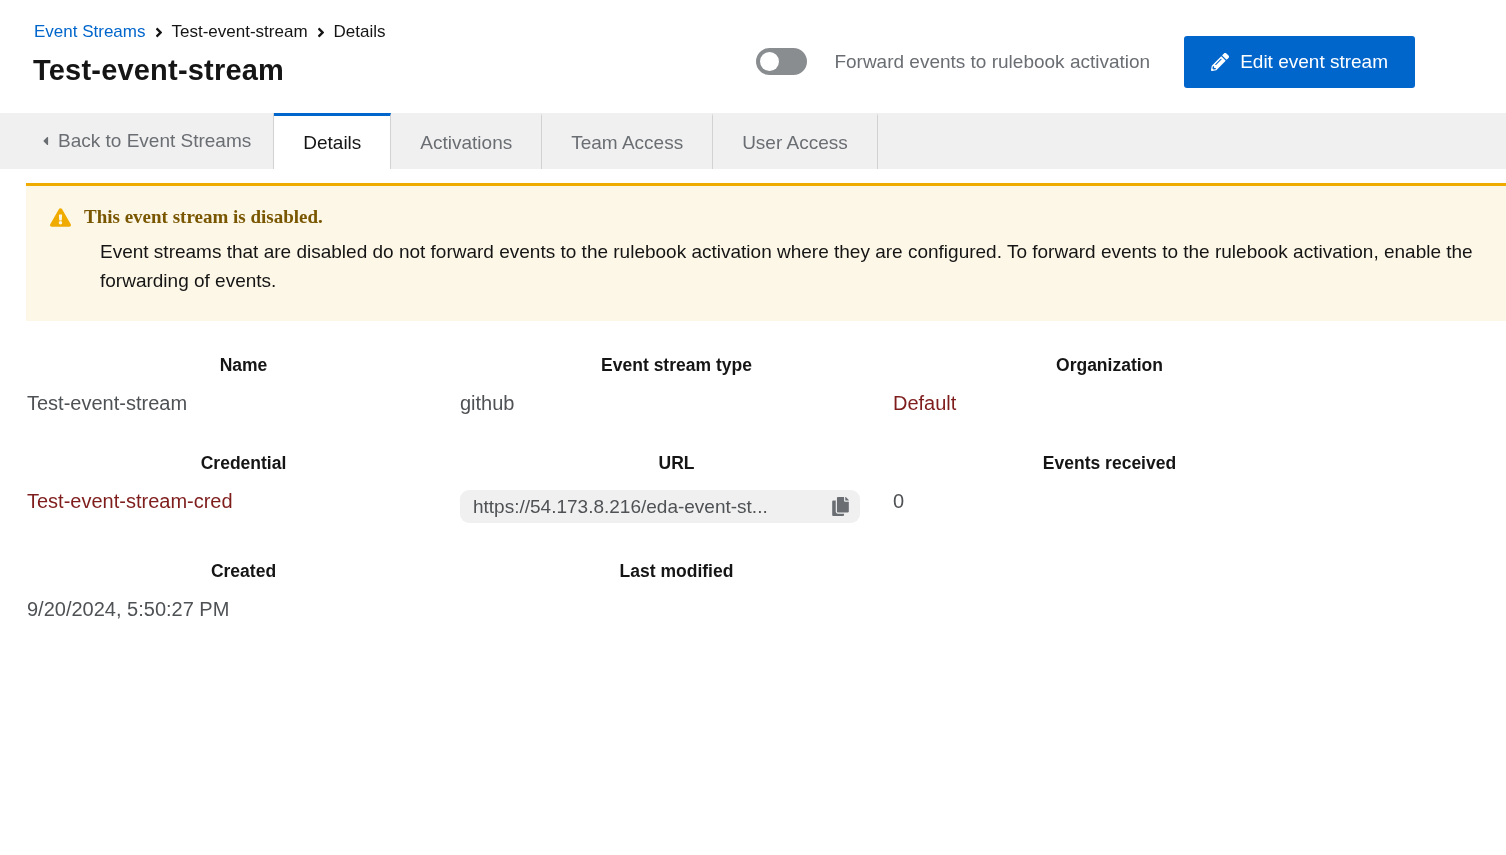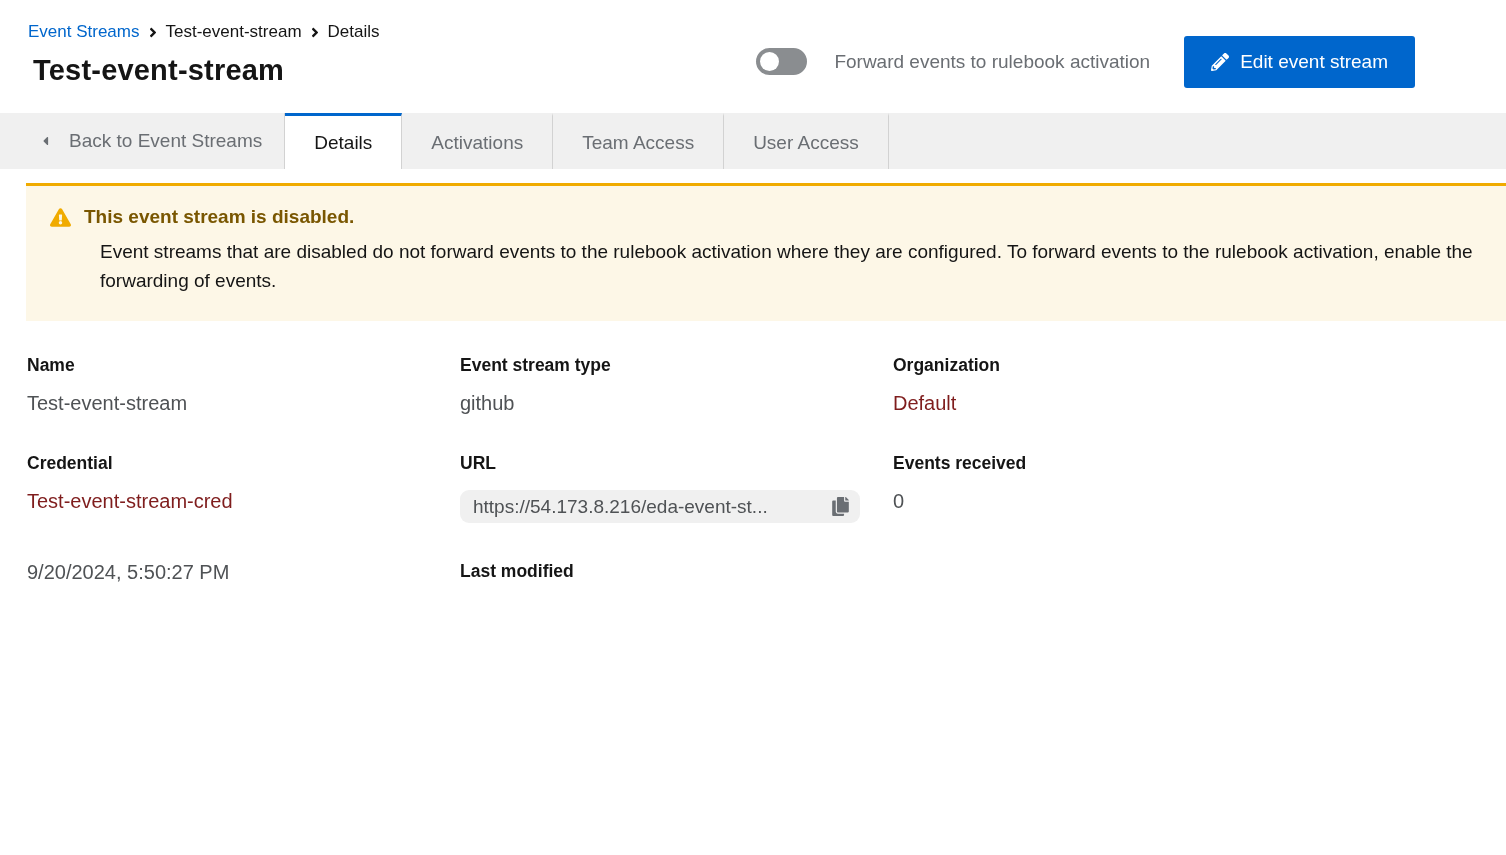--- a/index.html
+++ b/index.html
@@ -1,58 +1,58 @@
 <!DOCTYPE html>
 <html><head>
 <meta charset="utf-8">
 <style>
   * { margin:0; padding:0; box-sizing:border-box; }
   html,body { width:1506px; height:855px; background:#fff; overflow:hidden;
               font-family:"Liberation Sans","DejaVu Sans",sans-serif; color:#151515; }
 
   
   .header { position:relative; height:113px; background:#fff; }
-  .breadcrumb { position:absolute; left:28px; top:22px; display:flex; align-items:center; gap:8px; font-size:17px; }
+  .breadcrumb { position:absolute; left:34px; top:22px; display:flex; align-items:center; gap:8px; font-size:17px; }
   .crumb-link { color:#0066cc; text-decoration:none; cursor:pointer; }
   .crumb-text { color:#151515; }
   .crumb-chev svg { display:block; width:10px; height:15px; }
   .page-title { position:absolute; left:33px; top:54px; font-size:29px; font-weight:700; letter-spacing:.2px; }
 
   .header-controls { position:absolute; right:40px; top:0; height:123px; display:flex; align-items:center; }
   .switch { width:51px; height:27px; border-radius:14px; background:#8a8d90; position:relative; cursor:pointer; flex:0 0 auto; }
   .switch .knob { position:absolute; left:4px; top:4px; width:19px; height:19px; border-radius:50%; background:#fff; }
   .switch-label { margin-left:27px; font-size:19px; color:#6a6e73; white-space:nowrap; }
   .btn-primary { margin-left:34px; display:flex; align-items:center; gap:11px; background:#0066cc; color:#fff;
                  border:none; border-radius:3px; height:52px; padding:0 27px; font-size:19px;
                  font-family:inherit; cursor:pointer; white-space:nowrap; }
   .btn-primary svg { width:18px; height:18px; }
   .kebab-btn { margin-left:31px; background:none; border:none; cursor:pointer; padding:8px 10px; }
   .kebab-btn .dot { width:6px; height:6px; border-radius:50%; background:#54575b; margin:3px auto; }
 
   
   .tabbar { height:56px; background:#f0f0f0; display:flex; align-items:stretch; }
-  .back-item { display:flex; align-items:center; gap:19px; padding:0 22px 0 41px; color:#6a6e73;
+  .back-item { display:flex; align-items:center; gap:8px; padding:0 22px 0 41px; color:#6a6e73;
                font-size:19px; cursor:pointer; border-right:1px solid #d2d2d2; white-space:nowrap; }
   .back-item svg { width:9px; height:14px; }
   .tab { display:flex; align-items:center; padding:0 29px; font-size:19px; color:#6a6e73;
          cursor:pointer; border-right:1px solid #d2d2d2; border-top:3px solid transparent; white-space:nowrap; }
   .tab.active { background:#fff; color:#151515; border-top:3px solid #0066cc; }
   .tabbar-filler { flex:1; }
 
   
   .alert { margin:14px 0 0 26px; background:#fdf7e7; border-top:3px solid #f0ab00; padding:20px 24px 26px 24px; }
   .alert-head { display:flex; align-items:center; gap:13px; }
   .alert-head svg { width:21px; height:19px; flex:0 0 auto; }
-  .alert-title { font-size:19px; font-weight:600; color:#795600; }
+  .alert-title { font-size:19px; font-weight:600; color:#795600;font-family:Liberation Serif, serif; }
   .alert-body { margin:9px 0 0 50px; font-size:19px; line-height:29px; color:#151515; max-width:1400px; }
 
   
   .details-grid { margin:34px 0 0 27px; display:grid; grid-template-columns:433px 433px 433px; }
   .field { margin-bottom:38px; }
-  .field-label { font-size:17.5px; font-weight:700; color:#151515; margin-bottom:16px; }
+  .field-label { font-size:17.5px; font-weight:700; color:#151515; margin-bottom:16px;text-align:center; }
   .field-value { font-size:20px; color:#4f5255; }
   .field-value.link { color:#7f1d1d; cursor:pointer; text-decoration:none; display:inline-block; }
   .url-box { width:400px; height:33px; background:#f0f0f0; border-radius:9px; display:flex; align-items:center;
              padding:0 9px 0 13px; }
   .url-text { flex:1; font-size:19px; color:#4f5255; white-space:nowrap; overflow:hidden; }
   .copy-btn { background:none; border:none; cursor:pointer; padding:2px; display:flex; align-items:center; }
   .copy-btn svg { width:17px; height:19px; }
 </style>
 </head>
 <body>
@@ -152,20 +152,21 @@
       </button>
     </div>
   </div>
 
   <div class="field">
     <div class="field-label">Events received</div>
     <div class="field-value">0</div>
   </div>
 
   <div class="field">
+    <div class="field-label">Created</div>
     <div class="field-value">9/20/2024, 5:50:27 PM</div>
   </div>
 
   <div class="field">
     <div class="field-label">Last modified</div>
   </div>
 
   <div class="field"></div>
 </div>
 

